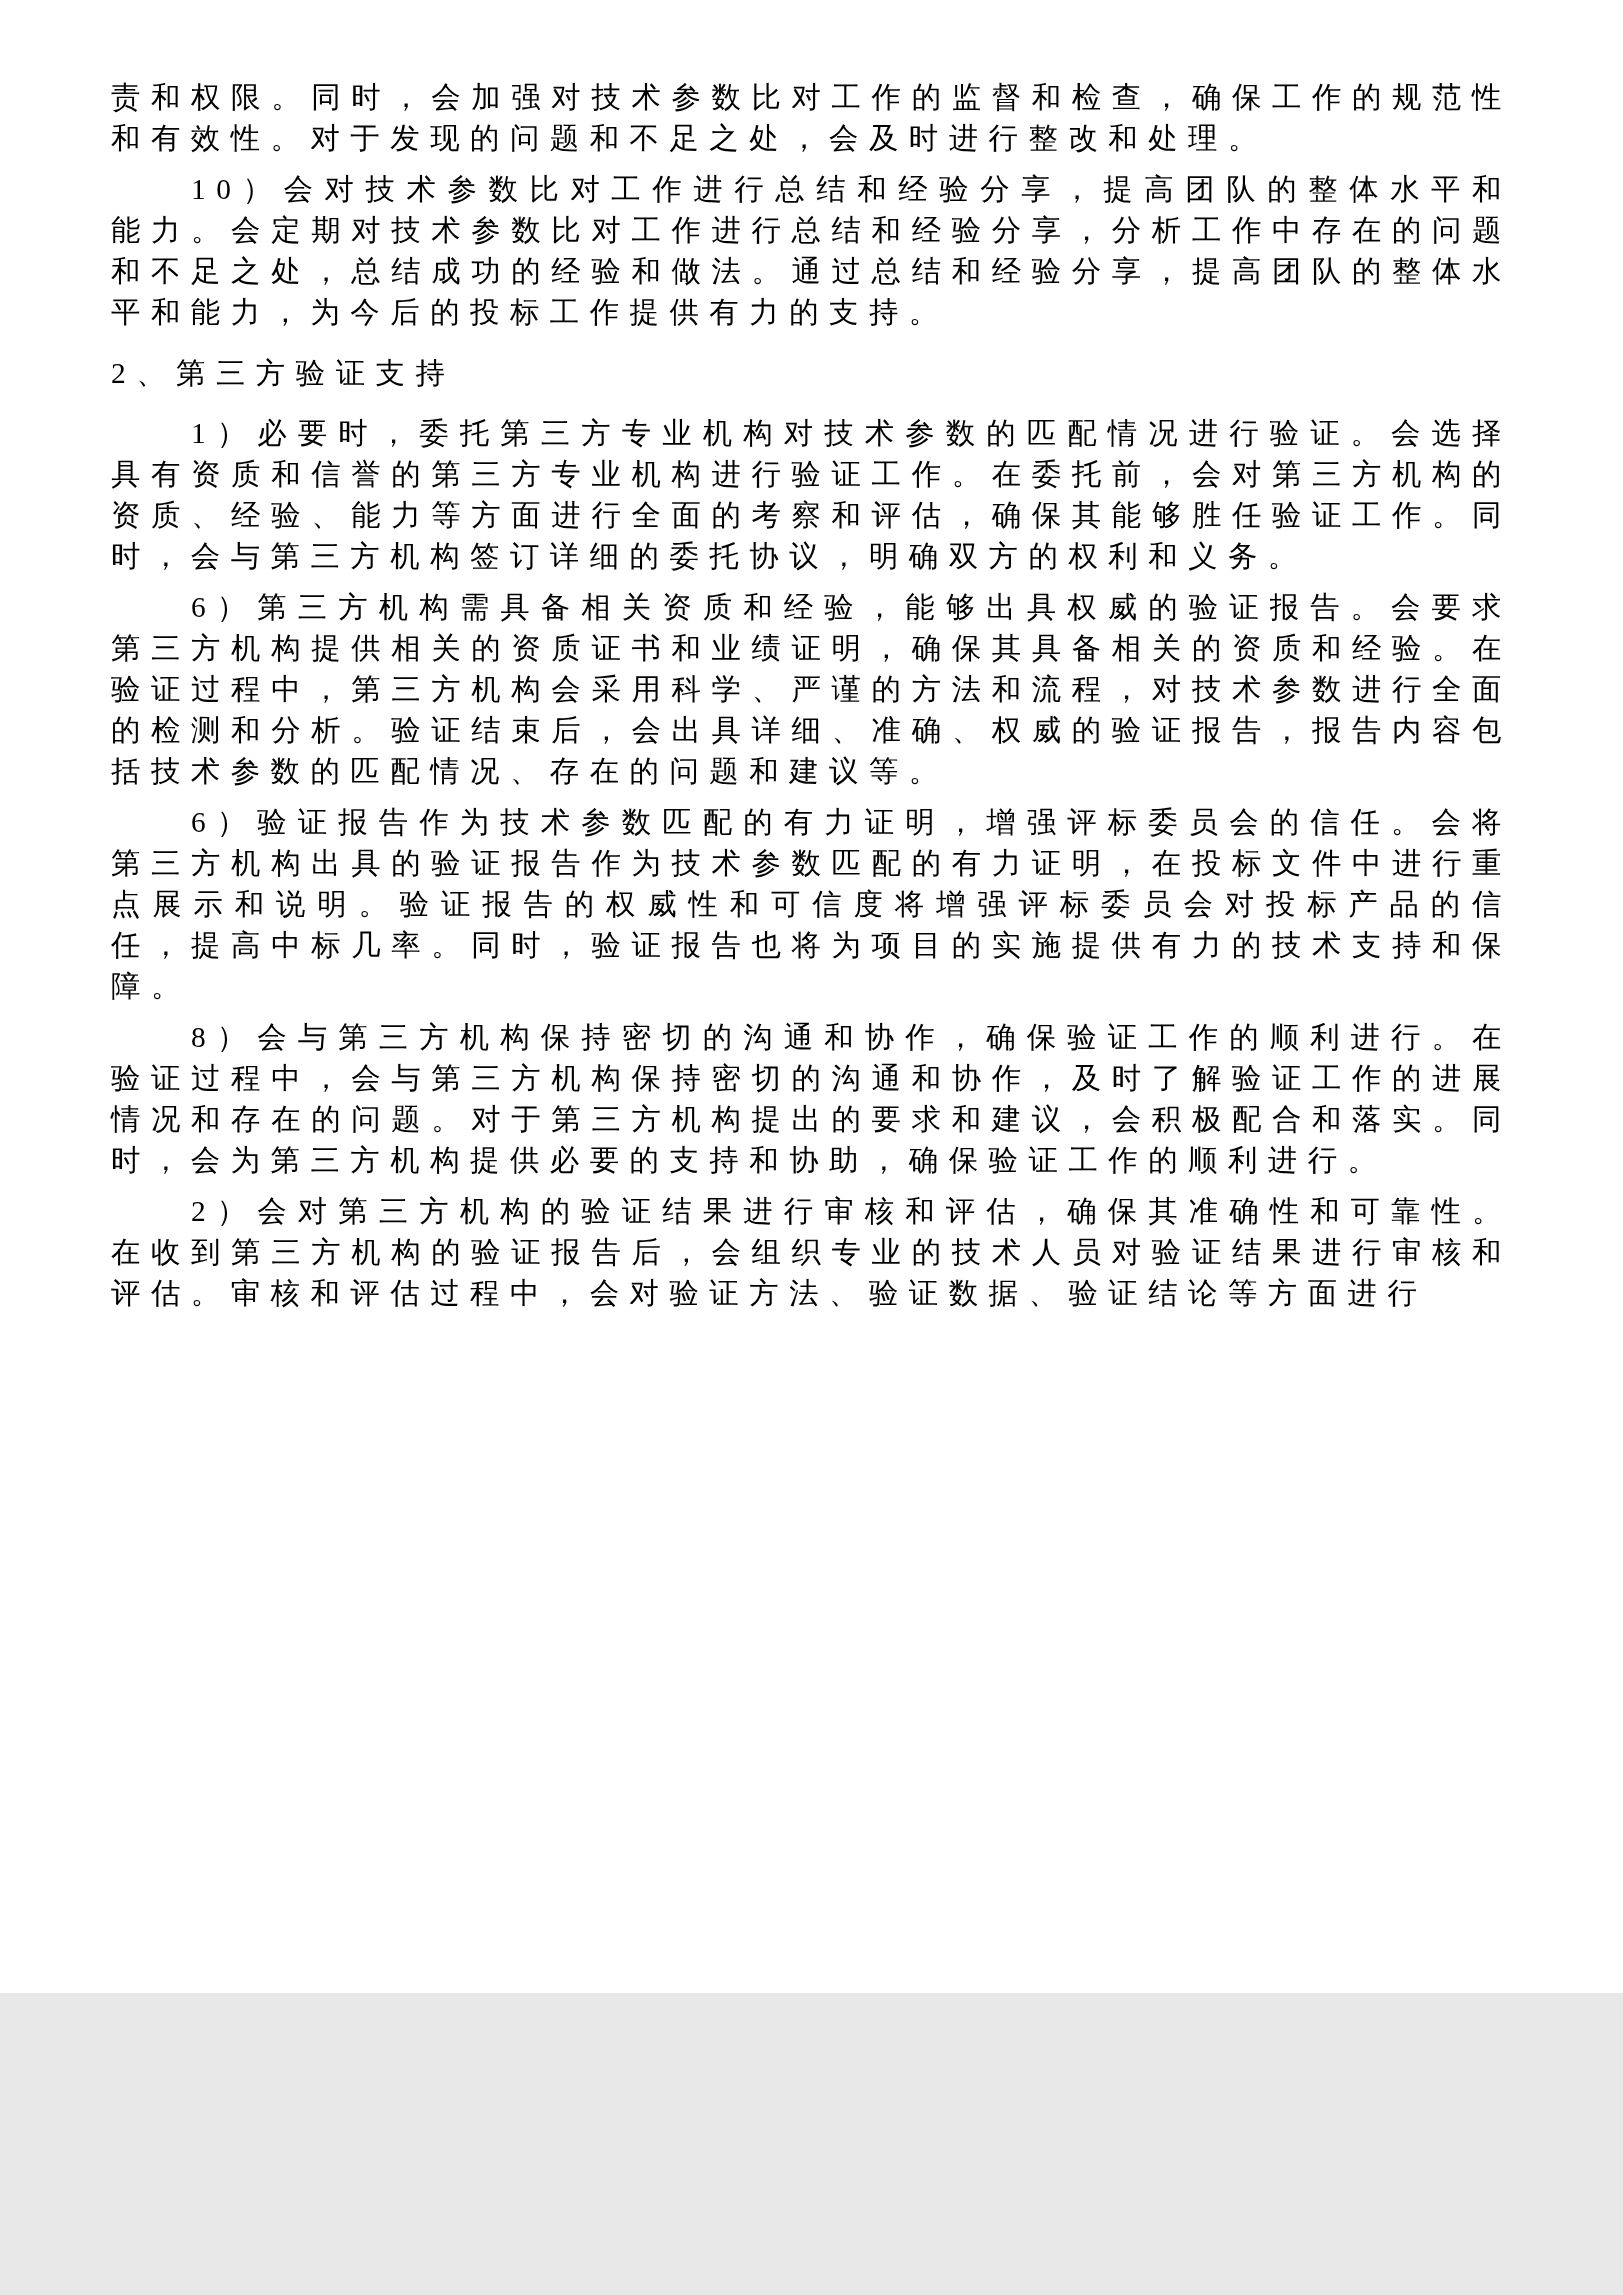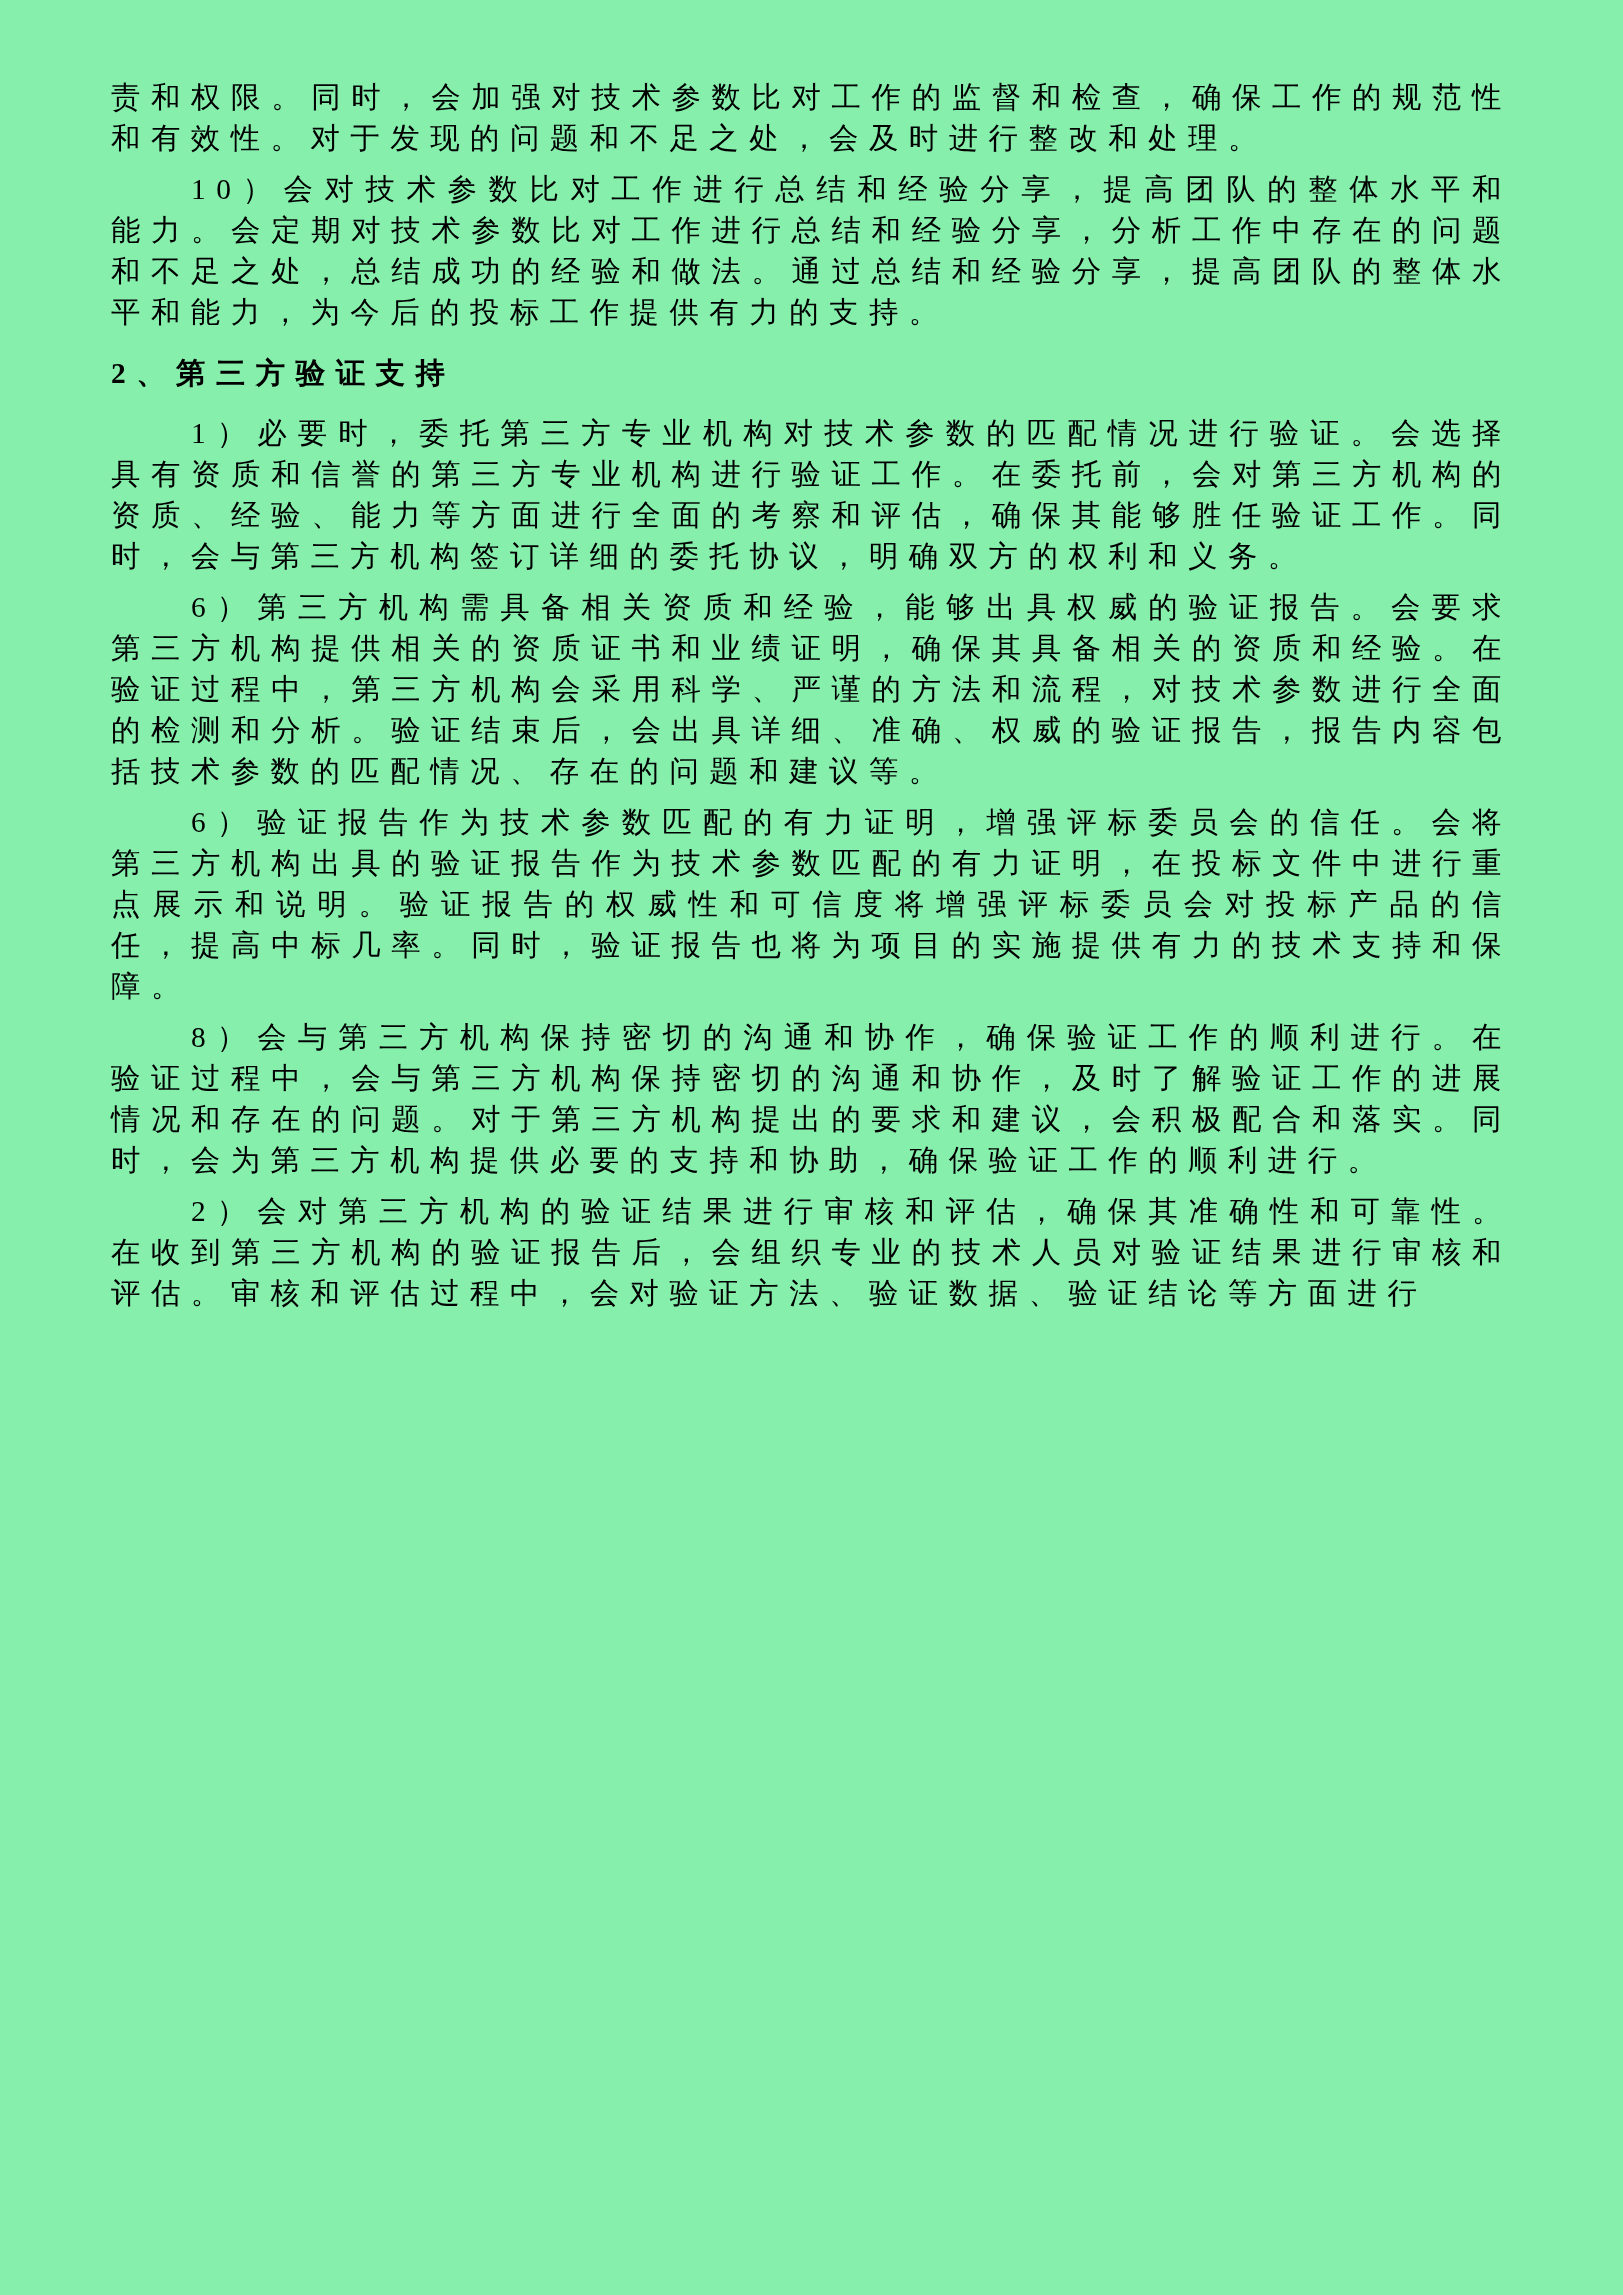--- a/index.html
+++ b/index.html
@@ -8,22 +8,22 @@
     }
     body {
       width: 1623px;
       height: 2295px;
       background: #e8e8e8;
       font-family: "Liberation Serif", "DejaVu Serif", serif;
     }
     .page {
       position: relative;
       width: 1623px;
-      height: 2295px;
-      background: #86efac;
+      height: 1993px;
+      background: #ffffff;
       overflow: hidden;
     }
     .content {
       position: absolute;
       left: 111px;
       top: 77px;
       width: 1401px;
       color: #000000;
       font-size: 29.4px;
       line-height: 41px;
@@ -40,21 +40,21 @@
       text-indent: 80px; 
       margin-top: 10px;
     }
     p.para-flush {
       text-indent: 0;
     }
     p.heading {
       margin-top: 19.6px;
       margin-bottom: 19.6px;
       text-indent: 0;
-      font-weight: bold;
+      font-weight: normal;
     }
   </style>
 </head>
 <body>
 
 <div class="page">
   <div class="content">
     <p class="para-flush">责和权限。同时，会加强对技术参数比对工作的监督和检查，确保工作的规范性和有效性。对于发现的问题和不足之处，会及时进行整改和处理。</p>
     <p class="para-indent">10）会对技术参数比对工作进行总结和经验分享，提高团队的整体水平和能力。会定期对技术参数比对工作进行总结和经验分享，分析工作中存在的问题和不足之处，总结成功的经验和做法。通过总结和经验分享，提高团队的整体水平和能力，为今后的投标工作提供有力的支持。</p>
     <p class="heading">2、第三方验证支持</p>

